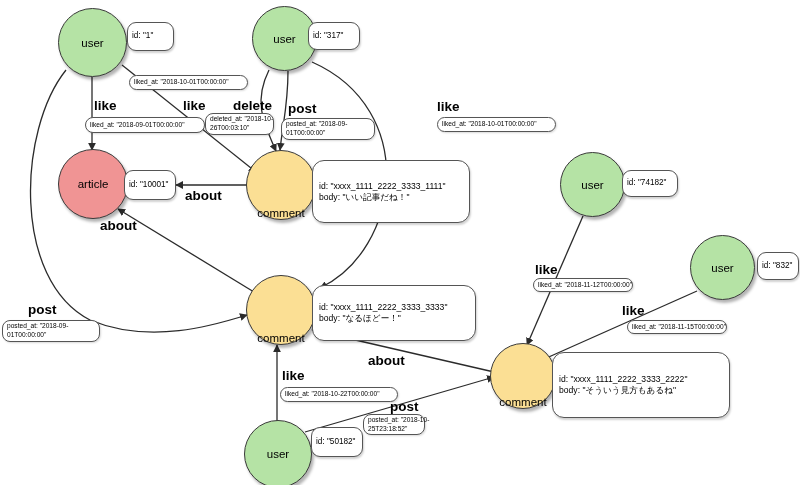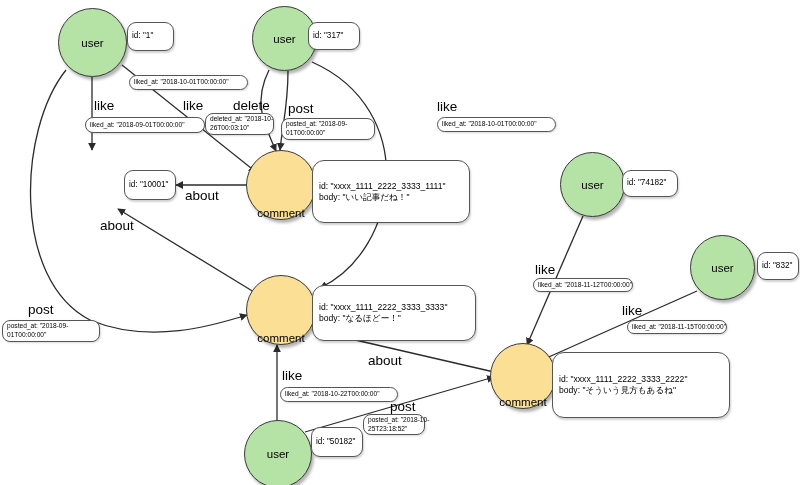--- a/index.html
+++ b/index.html
@@ -60,20 +60,21 @@
     font-size: 8.6px;
     border-radius: 12px;
     padding: 3px 6px;
     align-items: center;
   }
   .edgelabel {
     position: absolute;
     font-size: 13.5px;
     color: #000;
     white-space: nowrap;
+    font-weight: bold;
   }
   .edgeprop {
     position: absolute;
     background: #ffffff;
     border: 1px solid #555;
     border-radius: 8px;
     box-sizing: border-box;
     padding: 1px 4px;
     font-size: 6.6px;
     line-height: 1.3;
@@ -153,20 +154,23 @@
     <span>id: "832"</span>
   </div>
 
   <div class="node user" style="left:244px; top:420px; width:68px; height:68px;">
     <span class="node-label">user</span>
   </div>
   <div class="propbox" style="left:311px; top:427px; width:52px; height:30px;">
     <span>id: "50182"</span>
   </div>
 
+  <div class="node article" style="left:58px; top:149px; width:70px; height:70px;">
+    <span class="node-label">article</span>
+  </div>
   <div class="propbox" style="left:124px; top:170px; width:52px; height:30px;">
     <span>id: "10001"</span>
   </div>
 
   <div class="node comment" style="left:246px; top:150px; width:70px; height:70px;">
     <span class="node-label">comment</span>
   </div>
   <div class="propbox big" style="left:312px; top:160px; width:158px; height:63px;">
     <span>id: "xxxx_1111_2222_3333_1111"
 body: "いい記事だね！"</span>

